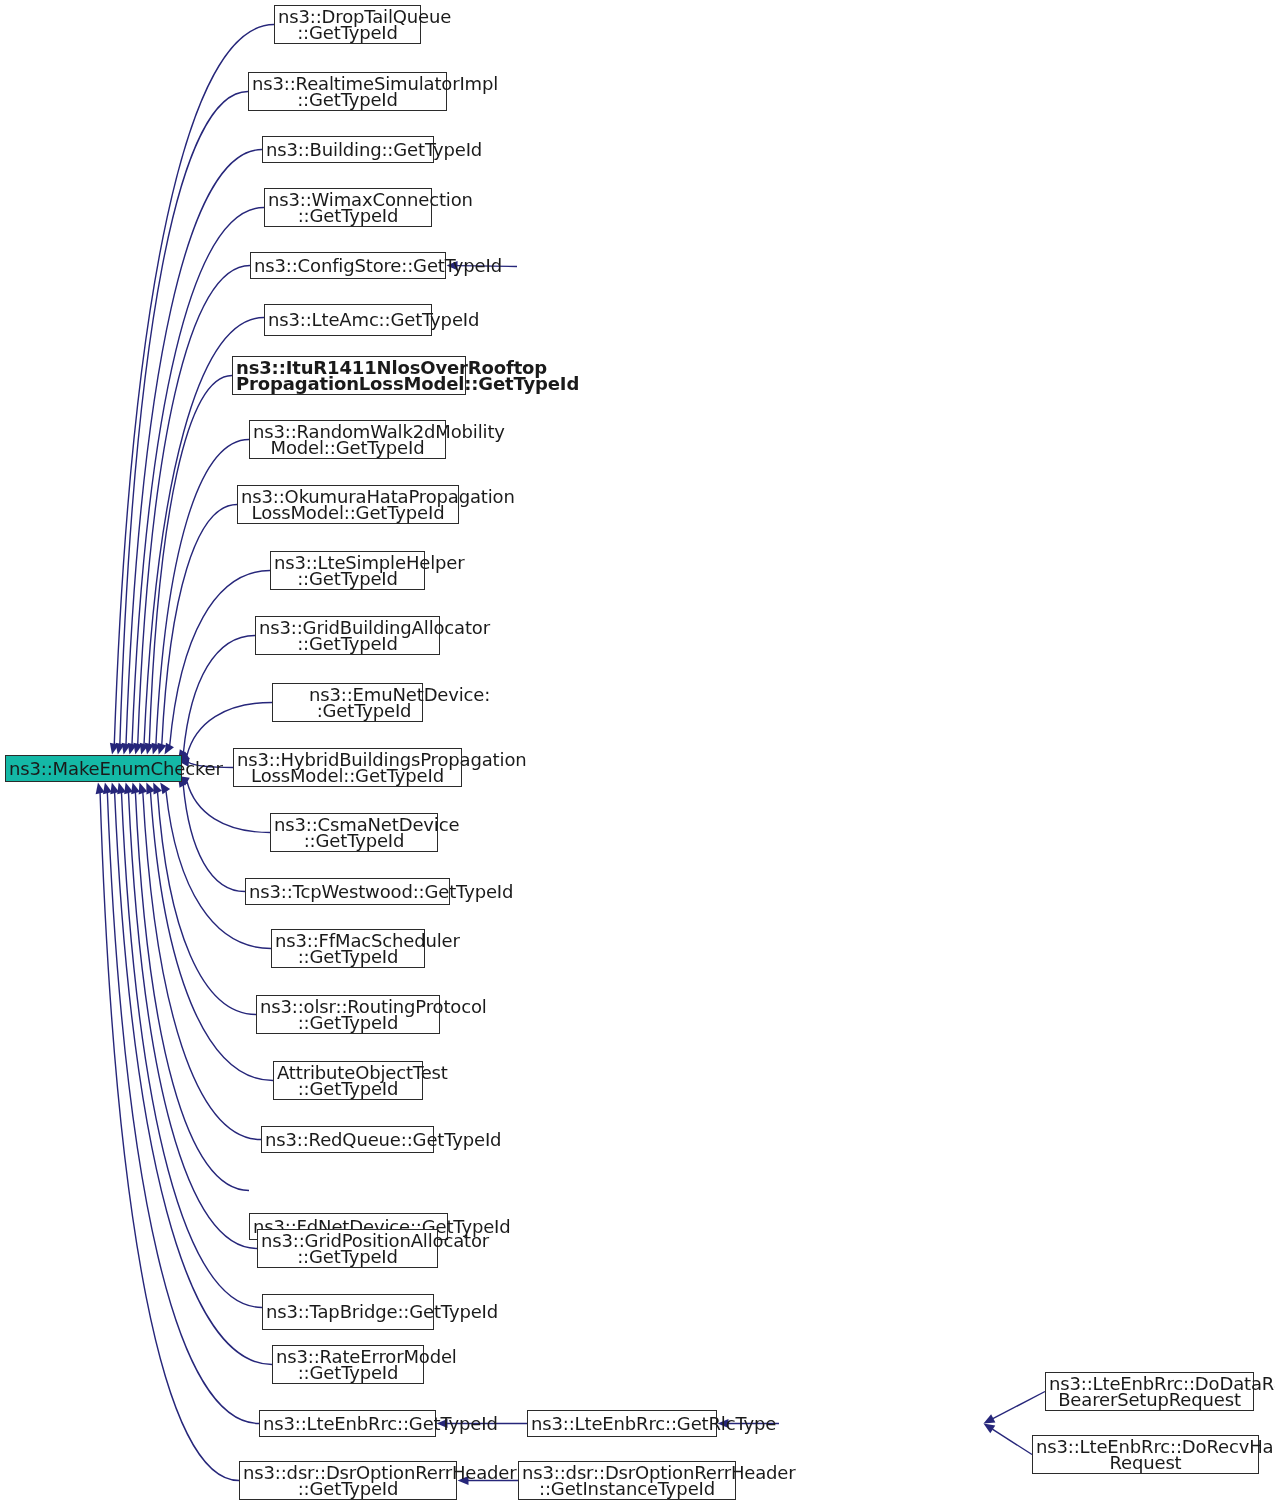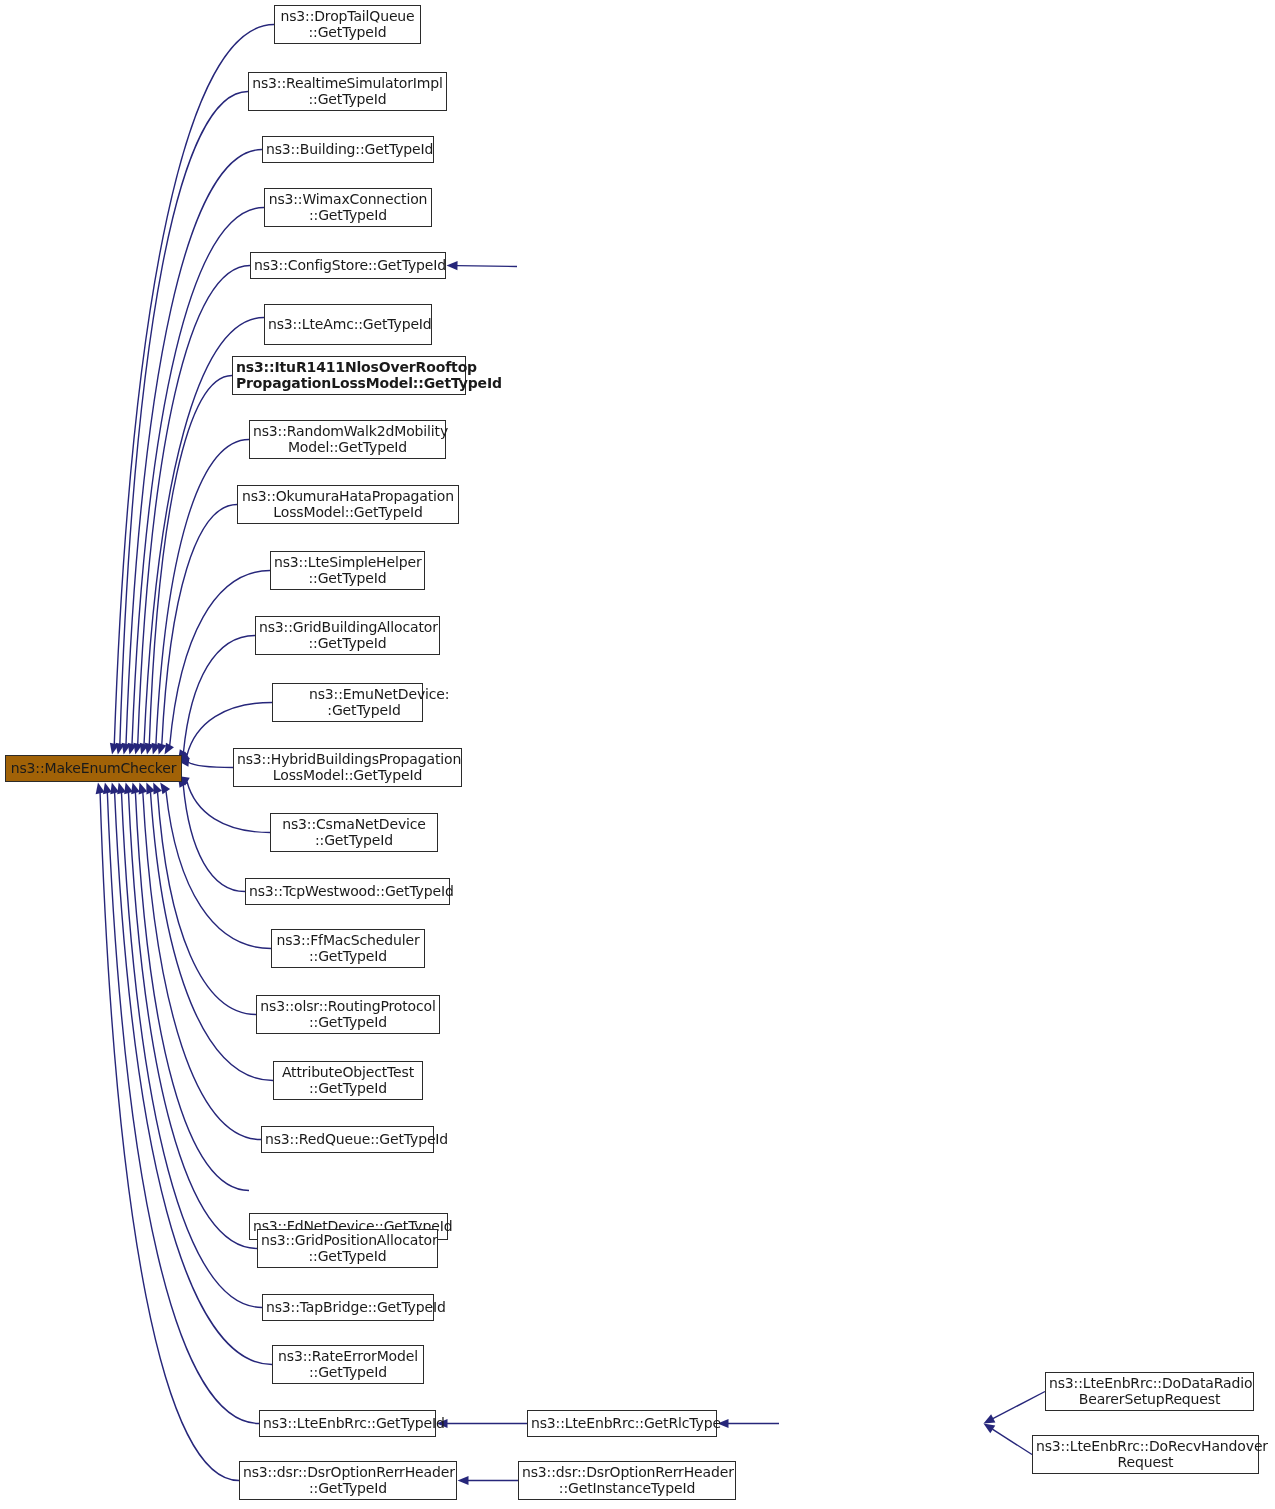--- a/index.html
+++ b/index.html
@@ -27,29 +27,29 @@
   .gnode {
     position: absolute;
     box-sizing: border-box;
     border: 1px solid #2b2b2b;
     background: #ffffff;
     color: #1a1a1a;
     display: flex;
     align-items: center;
     justify-content: center;
     text-align: center;
-    font-size: 14px;
+    font-size: 18px;
     line-height: 15.4px;
     letter-spacing: -0.15px;
     white-space: pre-line;
     padding: 0 3px;
     z-index: 2;
   }
   .gnode.root {
-    background: #a16207;
+    background: #14b8a6;
     border-color: #2b2b2b;
   }
   .gnode .nlabel {
     display: block;
     width: 100%;
     white-space: pre-line;
   }
 </style>
 </head>
 <body>
@@ -121,21 +121,21 @@
     </svg>
 <div class="gnode root" style="left: 5px; top: 755px; width: 177px; height: 27px;"><span class="nlabel">ns3::MakeEnumChecker</span></div>
     <div class="gnode" style="left: 274px; top: 5px; width: 147px; height: 39px;"><span class="nlabel">ns3::DropTailQueue
 ::GetTypeId</span></div>
     <div class="gnode" style="left: 248px; top: 72px; width: 199px; height: 39px;"><span class="nlabel">ns3::RealtimeSimulatorImpl
 ::GetTypeId</span></div>
     <div class="gnode" style="left: 262px; top: 136px; width: 172px; height: 27px;"><span class="nlabel">ns3::Building::GetTypeId</span></div>
     <div class="gnode" style="left: 264px; top: 188px; width: 168px; height: 39px;"><span class="nlabel">ns3::WimaxConnection
 ::GetTypeId</span></div>
     <div class="gnode" style="left: 250px; top: 252px; width: 196px; height: 27px;"><span class="nlabel">ns3::ConfigStore::GetTypeId</span></div>
-    <div class="gnode" style="left: 264px; top: 304px; width: 168px; height: 41px;"><span class="nlabel">ns3::LteAmc::GetTypeId</span></div>
+    <div class="gnode" style="left: 264px; top: 304px; width: 168px; height: 32px;"><span class="nlabel">ns3::LteAmc::GetTypeId</span></div>
     <div class="gnode" style="left: 232px; top: 356px; width: 234px; height: 39px; font-weight: bold;"><span class="nlabel">ns3::ItuR1411NlosOverRooftop
 PropagationLossModel::GetTypeId</span></div>
     <div class="gnode" style="left: 249px; top: 420px; width: 197px; height: 39px;"><span class="nlabel">ns3::RandomWalk2dMobility
 Model::GetTypeId</span></div>
     <div class="gnode" style="left: 237px; top: 485px; width: 222px; height: 39px;"><span class="nlabel">ns3::OkumuraHataPropagation
 LossModel::GetTypeId</span></div>
     <div class="gnode" style="left: 270px; top: 551px; width: 155px; height: 39px;"><span class="nlabel">ns3::LteSimpleHelper
 ::GetTypeId</span></div>
     <div class="gnode" style="left: 255px; top: 616px; width: 185px; height: 39px;"><span class="nlabel">ns3::GridBuildingAllocator
 ::GetTypeId</span></div>
@@ -149,21 +149,21 @@
     <div class="gnode" style="left: 271px; top: 929px; width: 154px; height: 39px;"><span class="nlabel">ns3::FfMacScheduler
 ::GetTypeId</span></div>
     <div class="gnode" style="left: 256px; top: 995px; width: 184px; height: 39px;"><span class="nlabel">ns3::olsr::RoutingProtocol
 ::GetTypeId</span></div>
     <div class="gnode" style="left: 273px; top: 1061px; width: 150px; height: 39px;"><span class="nlabel">AttributeObjectTest
 ::GetTypeId</span></div>
     <div class="gnode" style="left: 261px; top: 1126px; width: 173px; height: 27px;"><span class="nlabel">ns3::RedQueue::GetTypeId</span></div>
     <div class="gnode" style="left: 249px; top: 1177px; width: 199px; height: 27px; margin-top: 36px;"><span class="nlabel">ns3::FdNetDevice::GetTypeId</span></div>
     <div class="gnode" style="left: 257px; top: 1229px; width: 181px; height: 39px;"><span class="nlabel">ns3::GridPositionAllocator
 ::GetTypeId</span></div>
-    <div class="gnode" style="left: 262px; top: 1294px; width: 172px; height: 27px;"><span class="nlabel">ns3::TapBridge::GetTypeId</span></div>
+    <div class="gnode" style="left: 262px; top: 1294px; width: 172px; height: 36px;"><span class="nlabel">ns3::TapBridge::GetTypeId</span></div>
     <div class="gnode" style="left: 272px; top: 1345px; width: 152px; height: 39px;"><span class="nlabel">ns3::RateErrorModel
 ::GetTypeId</span></div>
     <div class="gnode" style="left: 259px; top: 1410px; width: 177px; height: 27px;"><span class="nlabel">ns3::LteEnbRrc::GetTypeId</span></div>
     <div class="gnode" style="left: 239px; top: 1461px; width: 218px; height: 39px;"><span class="nlabel">ns3::dsr::DsrOptionRerrHeader
 ::GetTypeId</span></div>
     <div class="gnode" style="left: 527px; top: 1410px; width: 190px; height: 27px;"><span class="nlabel">ns3::LteEnbRrc::GetRlcType</span></div>
     <div class="gnode" style="left: 518px; top: 1461px; width: 218px; height: 39px;"><span class="nlabel">ns3::dsr::DsrOptionRerrHeader
 ::GetInstanceTypeId</span></div>
     <div class="gnode" style="left: 1045px; top: 1372px; width: 209px; height: 39px;"><span class="nlabel">ns3::LteEnbRrc::DoDataRadio
 BearerSetupRequest</span></div>

